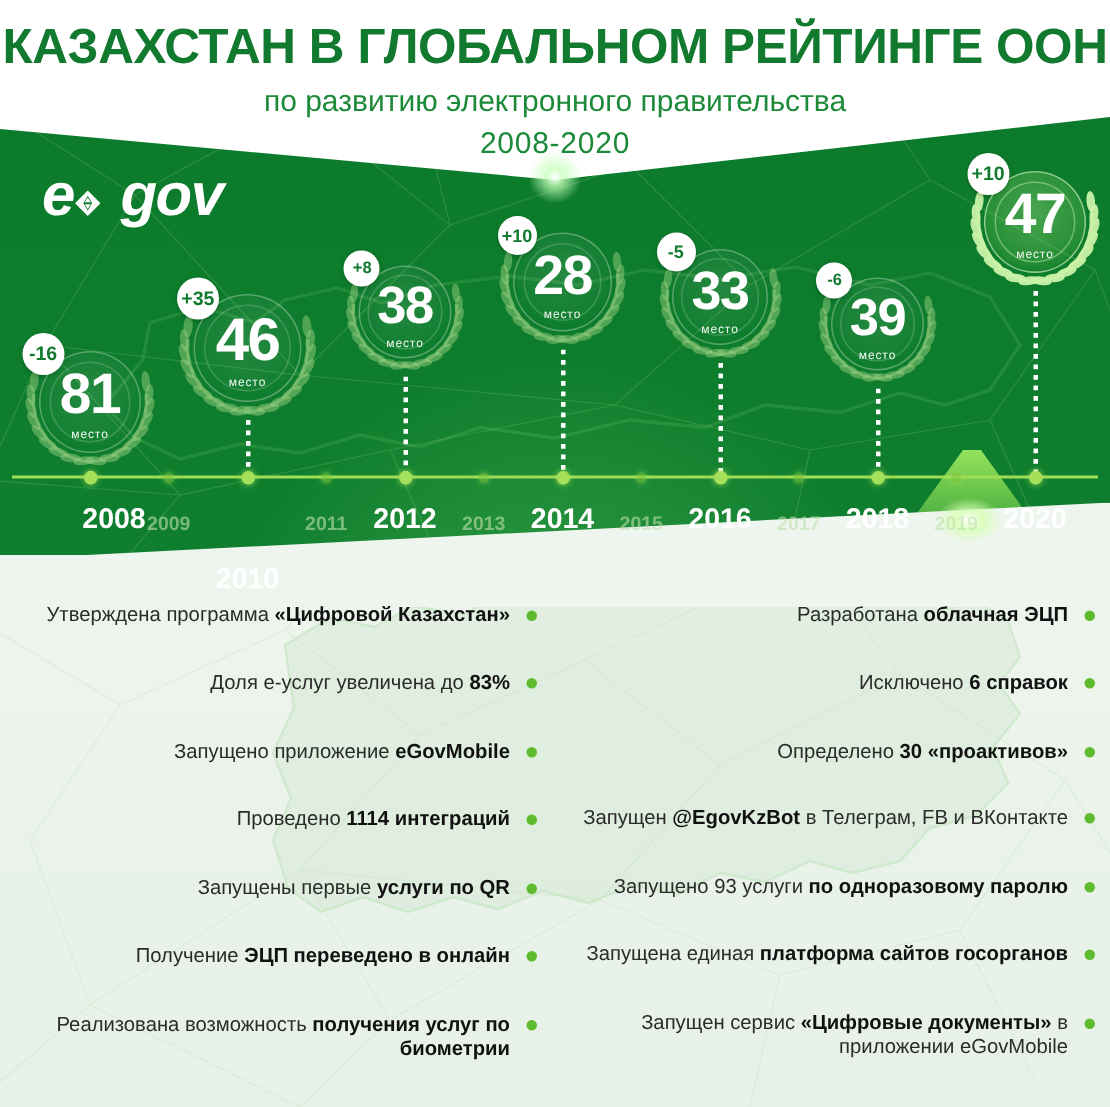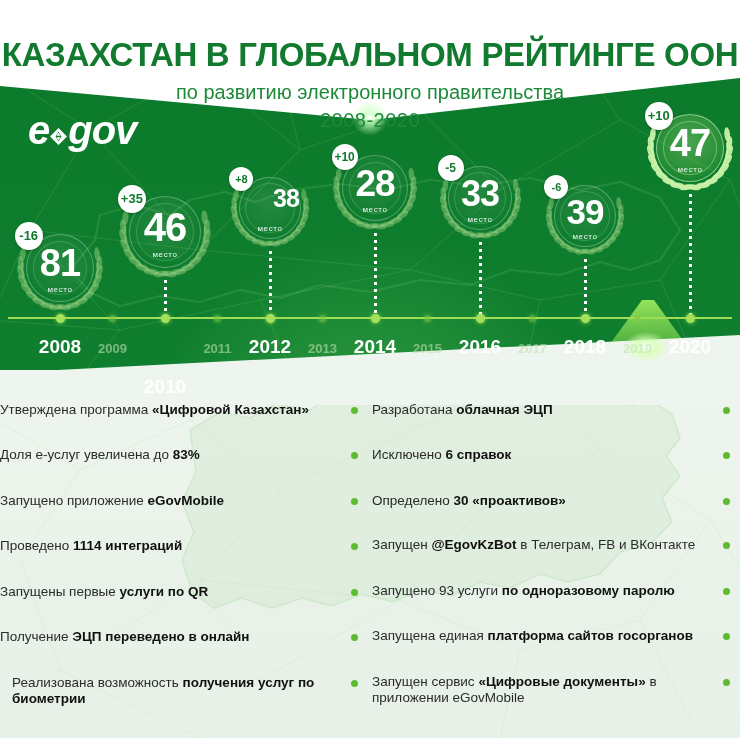--- a/index.html
+++ b/index.html
@@ -5,21 +5,21 @@
   html,body{margin:0;padding:0;}
   body{
     width:740px;height:738px;
     font-family:"Liberation Sans","DejaVu Sans",sans-serif;
     background:#ffffff;
     overflow:hidden;
   }
   #page{position:relative;width:740px;height:738px;overflow:hidden;background:#fff;}
 
   
-  .header{position:absolute;left:0;top:0;width:740px;height:112px;background:#ffffff;z-index:6;margin-top:24px;}
+  .header{position:absolute;left:0;top:0;width:740px;height:112px;background:#ffffff;z-index:6;}
   .title{
     position:absolute;left:0;top:12px;width:740px;text-align:center;
     font-size:33px;font-weight:bold;color:#127a2e;letter-spacing:-0.3px;
     font-family:"Liberation Sans","DejaVu Sans",sans-serif;
   }
   .subtitle{
     position:absolute;left:0;top:57px;width:740px;text-align:center;
     font-size:20px;color:#1d8a3a;font-weight:normal;
   }
   .years-range{
@@ -69,21 +69,21 @@
     position:absolute;left:624px;top:332px;width:44px;height:30px;z-index:6;
     background:radial-gradient(ellipse at center,#ffffff 0%,rgba(215,255,180,0.85) 30%,rgba(160,235,95,0.0) 72%);
     border-radius:50%;
   }
 
   
   .logo{position:absolute;left:28px;top:108px;z-index:7;
         font-size:40px;font-weight:bold;color:#ffffff;letter-spacing:-1px;
         font-style:italic;}
   .logo .lg-e{font-style:italic;}
-  .logo .lg-gov{}
+  .logo .lg-gov{margin-left:12px;}
   .logo-dia{display:inline-block;width:17px;height:17px;position:relative;top:1px;margin:0 1px;}
 
   
   .axis{
     position:absolute;left:8px;top:317px;width:724px;height:2px;
     background:#9fdd55;z-index:6;
   }
   .tick-dot{
     position:absolute;width:9px;height:9px;border-radius:50%;
     background:#a4e05a;z-index:7;box-shadow:0 0 4px rgba(170,230,90,0.9);
@@ -134,21 +134,21 @@
     background:linear-gradient(180deg,#eef5ee 0%,#e9f2e9 60%,#e7f1e7 100%);
   }
   .kz-map{position:absolute;left:180px;top:-18px;width:580px;height:300px;z-index:1;opacity:0.55;}
   .net2{position:absolute;left:0;top:0;width:740px;height:368px;opacity:0.55;z-index:1;}
 
   .cols{position:absolute;left:0;top:402px;width:740px;height:330px;z-index:8;}
   .col{position:absolute;top:0;width:360px;}
   .col-left{left:0;}
   .col-right{left:372px;}
   .li{
-    position:relative;padding-right:20px;
+    position:relative;padding-right:20px;text-align:right;
     font-size:13.5px;color:#2b2b2b;line-height:1.22;
   }
   .li b{font-weight:bold;color:#111;}
   .li .bullet{
     position:absolute;right:2px;top:5px;width:7px;height:7px;border-radius:50%;
     background:#5fbb2e;
   }
 </style>
 </head>
 <body>
@@ -301,21 +301,21 @@
           <ellipse cx="92.8" cy="56.5" rx="7.6" ry="3.1" fill="#9ad182" opacity="0.48" transform="rotate(111.0 92.8 56.5)"></ellipse>
           <ellipse cx="90.7" cy="66.0" rx="7.6" ry="3.1" fill="#9ad182" opacity="0.48" transform="rotate(124.0 90.7 66.0)"></ellipse>
           <ellipse cx="86.5" cy="74.8" rx="7.6" ry="3.1" fill="#9ad182" opacity="0.48" transform="rotate(137.0 86.5 74.8)"></ellipse>
           <ellipse cx="80.4" cy="82.4" rx="7.6" ry="3.1" fill="#9ad182" opacity="0.48" transform="rotate(150.0 80.4 82.4)"></ellipse>
           <ellipse cx="72.8" cy="88.5" rx="7.6" ry="3.1" fill="#9ad182" opacity="0.48" transform="rotate(163.0 72.8 88.5)"></ellipse>
           <ellipse cx="64.0" cy="92.7" rx="7.6" ry="3.1" fill="#9ad182" opacity="0.48" transform="rotate(176.0 64.0 92.7)"></ellipse>
           <ellipse cx="54.5" cy="94.8" rx="7.6" ry="3.1" fill="#9ad182" opacity="0.48" transform="rotate(189.0 54.5 94.8)"></ellipse>
         </svg>
         <div class="ring" style="left:11px;top:12.68px;width:60px;height:60px;"></div>
         <div class="ring2" style="left:17.2px;top:18.88px;width:47.6px;height:47.6px;"></div>
-        <div class="rank-num" style="left:16px;top:21.98px;font-size:25px;">38</div>
+        <div class="rank-num" style="left:0;top:21.98px;font-size:35px;">38</div>
         <div class="rank-word" style="left:0;top:59.78px;">место</div>
         <div class="badge" style="left:1.4800000000000004px;top:2.849999999999998px;width:24px;height:24px;line-height:24px;font-size:11px;">+8</div>
       </div>
       <div class="node" style="left: 330px; top: 141.2px; width: 90px; height: 90px;">
         <svg class="wreath" width="90" height="90" viewBox="0 0 100 100">
     <path d="M50 96 C22 92 8 70 9 46" fill="none" stroke="#9ad182" stroke-width="2.4" opacity="0.48"></path>
     <path d="M50 96 C78 92 92 70 91 46" fill="none" stroke="#9ad182" stroke-width="2.4" opacity="0.48"></path>
     <ellipse cx="9.6" cy="37.3" rx="7.6" ry="3.1" fill="#9ad182" opacity="0.48" transform="rotate(95.0 9.6 37.3)"></ellipse>
           <ellipse cx="7.3" cy="46.8" rx="7.6" ry="3.1" fill="#9ad182" opacity="0.48" transform="rotate(82.0 7.3 46.8)"></ellipse>
           <ellipse cx="7.2" cy="56.5" rx="7.6" ry="3.1" fill="#9ad182" opacity="0.48" transform="rotate(69.0 7.2 56.5)"></ellipse>
@@ -423,21 +423,21 @@
           <ellipse cx="54.5" cy="94.8" rx="7.6" ry="3.1" fill="#c9f2a8" opacity="0.95" transform="rotate(189.0 54.5 94.8)"></ellipse>
         </svg>
         <div class="ring" style="left:12px;top:13.840000000000003px;width:66px;height:66px;"></div>
         <div class="ring2" style="left:18.799999999999997px;top:20.64px;width:52.400000000000006px;height:52.400000000000006px;"></div>
         <div class="rank-num" style="left:0;top:24.280000000000005px;font-size:38px;">47</div>
         <div class="rank-word" style="left:0;top:65.32000000000001px;">место</div>
         <div class="badge" style="left:0.7199999999999989px;top:2.2200000000000024px;width:28px;height:28px;line-height:28px;font-size:13px;">+10</div>
       </div>
     </div>
   <div id="years">
-      <div class="yr" style="left: 15px;">2008</div>
+      <div class="yr" style="left: 31px;">2008</div>
       <div class="yr odd" style="left: 67.5px;">2009</div>
       <div class="yr" style="left: 120px; margin-top: 40px;">2010</div>
       <div class="yr odd" style="left: 172.5px;">2011</div>
       <div class="yr" style="left: 225px;">2012</div>
       <div class="yr odd" style="left: 277.5px;">2013</div>
       <div class="yr" style="left: 330px;">2014</div>
       <div class="yr odd" style="left: 382.5px;">2015</div>
       <div class="yr" style="left: 435px;">2016</div>
       <div class="yr odd" style="left: 487.5px;">2017</div>
       <div class="yr" style="left: 540px;">2018</div>

